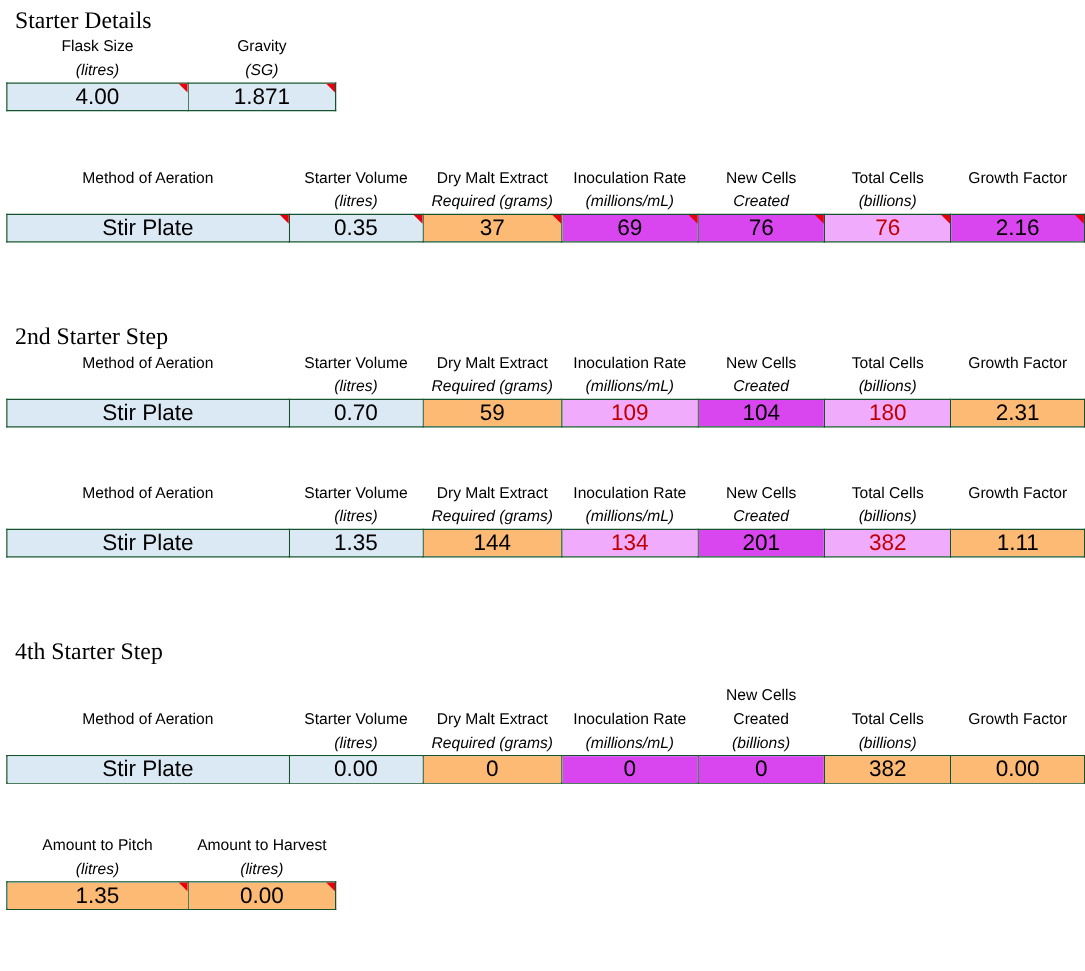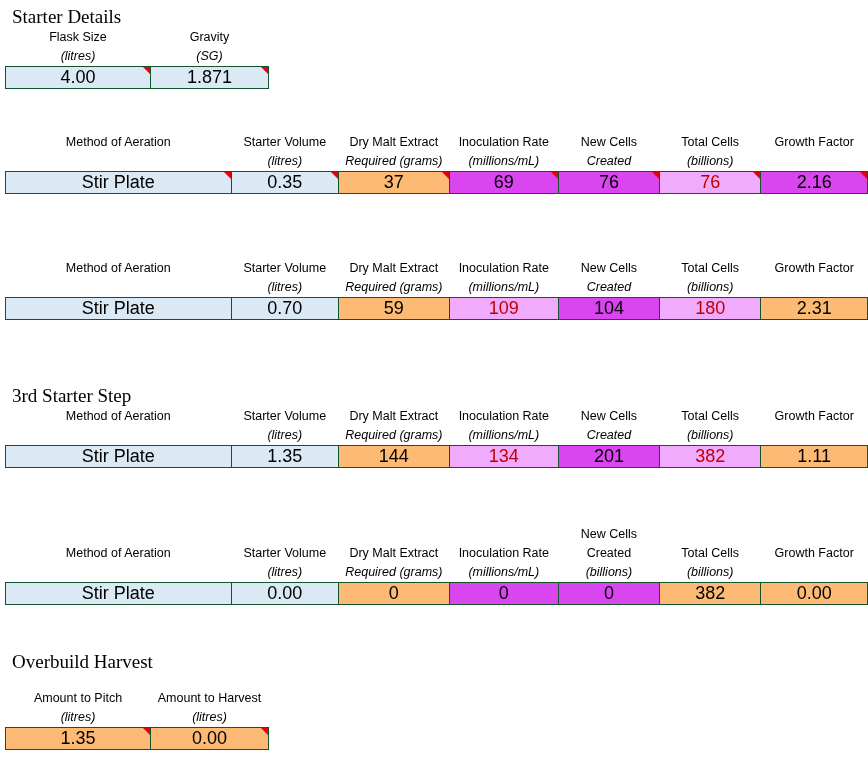--- a/index.html
+++ b/index.html
@@ -198,20 +198,21 @@
         <td class="cell bg-white">
           <span>2.16</span>
           <span class="cmt"></span>
         </td>
       </tr>
     </tbody>
       </table>
   </div>
 
   <div class="block" style="top: 259px;">
+    <div class="section-title">2nd Starter Step</div>
 
     <table class="grid">
       <colgroup>
         <col class="c-method">
           <col class="c-std">
           <col class="c-std">
           <col class="c-std">
         <col class="c-std">
           <col class="c-std">
           <col class="c-last">
@@ -256,21 +257,20 @@
         </td>
         <td class="cell bg-gray">
           <span>2.31</span>
         </td>
       </tr>
     </tbody>
       </table>
   </div>
 
   <div class="block" style="top: 385px;">
-    <div class="section-title">3rd Starter Step</div>
 
     <table class="grid">
       <colgroup>
         <col class="c-method">
           <col class="c-std">
           <col class="c-std">
           <col class="c-std">
         <col class="c-std">
           <col class="c-std">
           <col class="c-last">
@@ -315,20 +315,21 @@
         </td>
         <td class="cell bg-gray">
           <span>1.11</span>
         </td>
       </tr>
     </tbody>
       </table>
   </div>
 
   <div class="block" style="top: 511px;">
+    <div class="section-title">4th Starter Step</div>
 
     <table class="grid" style="margin-top: 14px;">
       <colgroup>
         <col class="c-method">
           <col class="c-std">
           <col class="c-std">
           <col class="c-std">
         <col class="c-std">
           <col class="c-std">
           <col class="c-last">
@@ -382,21 +383,20 @@
         </td>
         <td class="cell bg-gray">
           <span>0.00</span>
         </td>
       </tr>
     </tbody>
       </table>
   </div>
 
   <div class="block" style="top: 651px;">
-    <div class="section-title">Overbuild Harvest</div>
 
     <table class="grid" style="margin-top: 16px;">
       <colgroup>
           <col class="c-ob">
           <col class="c-ob2">
         </colgroup>
       <tbody>
           <tr>
         <th class="hdr">Amount to Pitch</th>
         <th class="hdr">Amount to Harvest</th>

